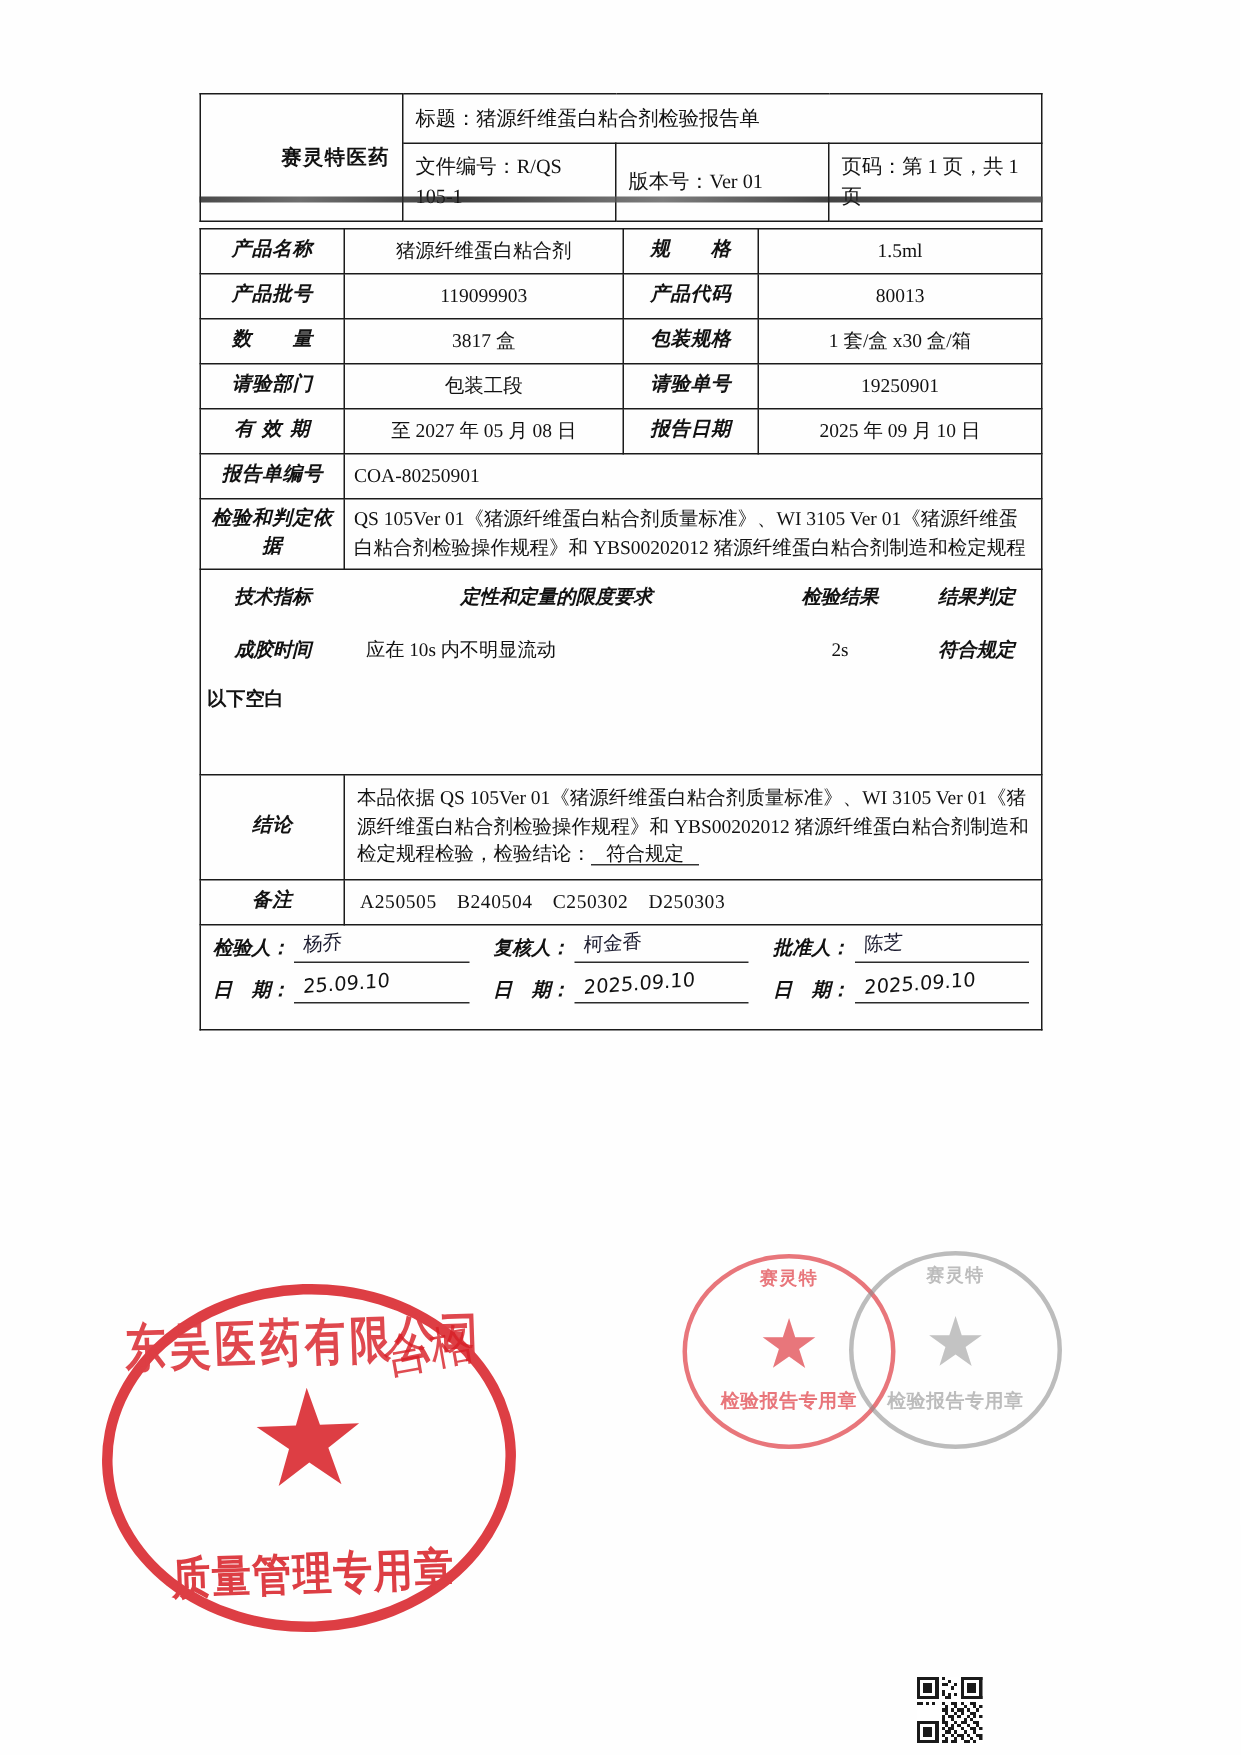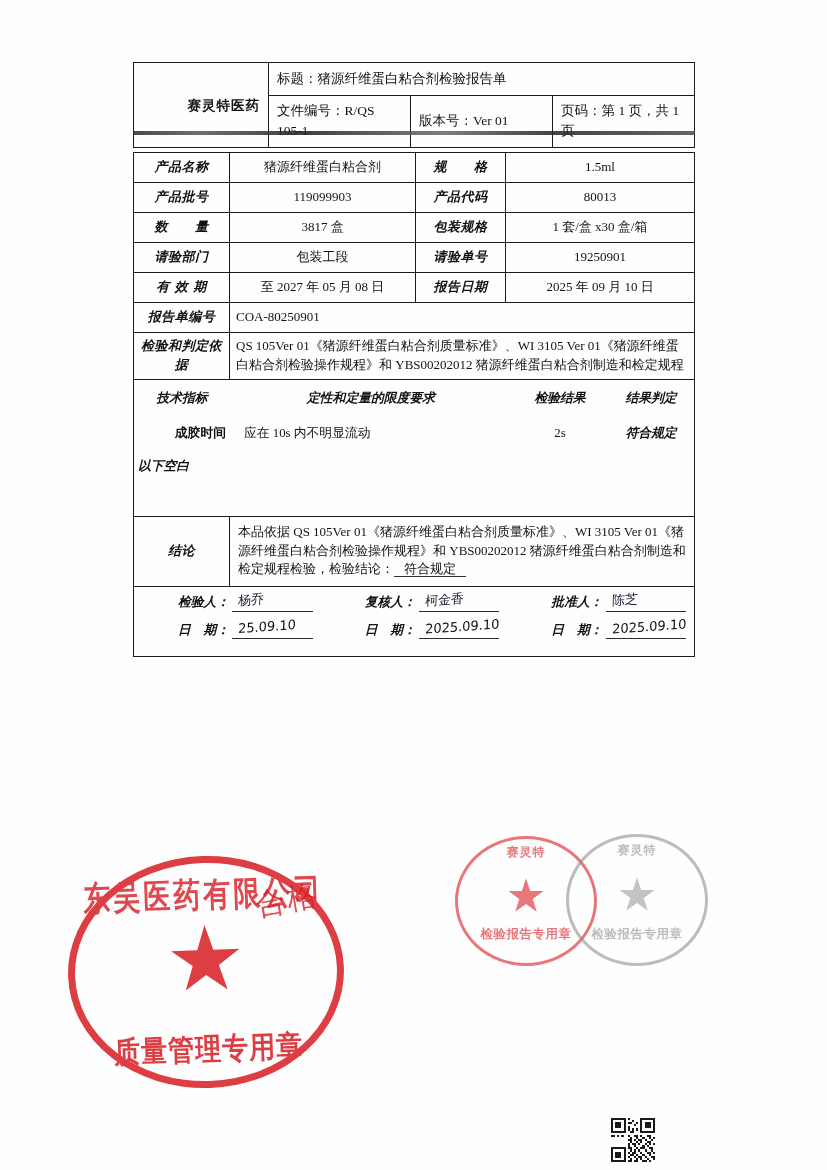--- a/index.html
+++ b/index.html
@@ -110,28 +110,27 @@
     padding: 6px 4px;
     vertical-align: middle;
   }
   table.tech td.th {
     font-style: italic;
     font-weight: 600;
     text-align: center;
     padding-top: 8px;
     padding-bottom: 8px;
   }
-  .t-name { text-align: right; font-weight: 600; }
+  .t-name { text-align: center; font-style: italic; font-weight: 600; }
   .t-req  { text-align: left; padding-left: 14px !important; }
   .t-res  { text-align: center; }
   .t-jud  { text-align: center; font-style: italic; font-weight: 600; }
   .blank-note {
     font-size: 12.8px;
     padding: 4px 0 4px 4px;
-    font-style: italic;
     font-weight: 600;
   }
   .filler { height: 268px; }
 
   
   .concl-cell {
     text-align: left;
     padding: 6px 8px 7px 8px !important;
     line-height: 1.7;
     font-size: 12.6px;
@@ -145,21 +144,21 @@
     font-size: 13px;
     padding-left: 10px !important;
   }
 
   
   .sign-cell { padding: 0 !important; }
   .sign-grid {
     display: flex;
     width: 100%;
   }
-  .sign-col { flex: 1; padding: 6px 8px 8px 8px; margin-left: 36px; }
+  .sign-col { flex: 1; padding: 6px 8px 8px 8px; }
   .sign-line {
     display: flex;
     align-items: flex-end;
     margin-bottom: 9px;
     font-size: 12.8px;
   }
   .sign-lbl {
     font-style: italic;
     font-weight: 600;
     white-space: nowrap;
@@ -403,20 +402,24 @@
         </td>
       </tr>
 
       <tr>
         <td class="lbl">结论</td>
         <td class="concl-cell" colspan="3">
           <span>本品依据 QS 105Ver 01《猪源纤维蛋白粘合剂质量标准》、WI 3105 Ver 01《猪源纤维蛋白粘合剂检验操作规程》和 YBS00202012 猪源纤维蛋白粘合剂制造和检定规程检验，检验结论：</span><span class="concl-ul">符合规定</span>
         </td>
       </tr>
 
+      <tr>
+        <td class="lbl">备注</td>
+        <td class="remark-codes" colspan="3">A250505　B240504　C250302　D250303</td>
+      </tr>
 
       <tr>
         <td class="sign-cell" colspan="4">
           <div class="sign-grid">
             <div class="sign-col">
               <div class="sign-line">
                 <span class="sign-lbl">检验人：</span>
                 <span class="sign-rule">
                   <span class="hand">杨乔</span>
                 </span>

